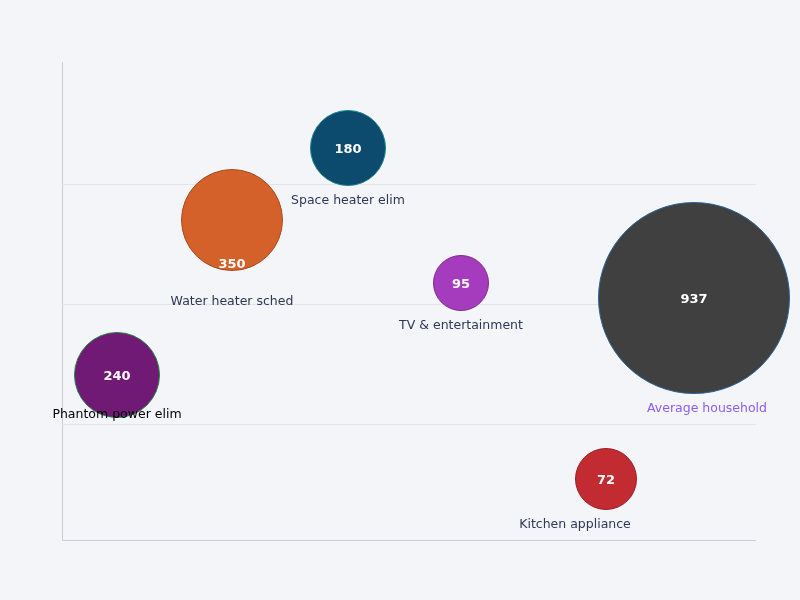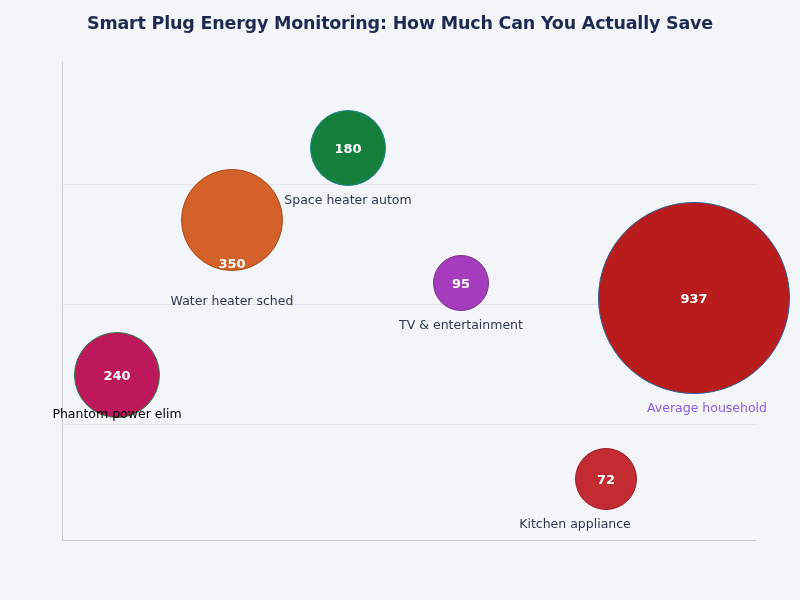--- a/index.html
+++ b/index.html
@@ -78,49 +78,48 @@
     white-space: nowrap;
     text-align: center;
     transform: translateX(-50%);
   }
 </style>
 </head>
 <body>
 
 <div id="chart-root">
 
-  <div id="chart-title">Smart Plug Energy Monitoring: How Much Can You Actually Save</div>
 
   <div class="axis-spine-left"></div>
   <div class="axis-spine-bottom"></div>
 
   <div id="gridlines">
       <div class="gridline" style="top: 184px; background: rgb(227, 229, 236);"></div>
       <div class="gridline" style="top: 304px; background: rgb(227, 229, 236);"></div>
       <div class="gridline" style="top: 424px; background: rgb(227, 229, 236);"></div>
     </div>
 
   <div id="bubbles">
-      <div class="bubble" style="left: 310px; top: 110px; width: 76px; height: 76px; background: #15803d; border: 1.5px solid rgb(27, 131, 137);">
+      <div class="bubble" style="left: 310px; top: 110px; width: 76px; height: 76px; background: #0c4a6e; border: 1.5px solid rgb(27, 131, 137);">
         <span class="bubble-value">180</span>
       </div>
-      <div class="bubble-label" style="left: 348px; top: 192px; color: rgb(46, 56, 86);">Space heater autom</div>
+      <div class="bubble-label" style="left: 348px; top: 192px; color: rgb(46, 56, 86);">Space heater elim</div>
       <div class="bubble" style="left: 181px; top: 169px; width: 102px; height: 102px; background: rgb(212, 97, 42); border: 1.5px solid rgb(169, 77, 33); align-items: flex-end;">
         <span class="bubble-value">350</span>
       </div>
       <div class="bubble-label" style="left: 232px; top: 277px; color: rgb(46, 56, 86); margin-top: 16px;">Water heater sched</div>
       <div class="bubble" style="left: 433px; top: 255px; width: 56px; height: 56px; background: rgb(165, 59, 189); border: 1.5px solid rgb(127, 46, 146); align-items: center;">
         <span class="bubble-value">95</span>
       </div>
       <div class="bubble-label" style="left: 461px; top: 317px; color: rgb(46, 56, 86); text-align: center;">TV &amp; entertainment</div>
-      <div class="bubble" style="left: 598px; top: 202px; width: 192px; height: 192px; background: #b91c1c; border: 1.5px solid rgb(42, 99, 153);">
+      <div class="bubble" style="left: 598px; top: 202px; width: 192px; height: 192px; background: #404040; border: 1.5px solid rgb(42, 99, 153);">
         <span class="bubble-value">937</span>
       </div>
       <div class="bubble-label" style="left: 707px; top: 400px; color: #8b5cf6;">Average household</div>
-      <div class="bubble" style="left: 74px; top: 332px; width: 86px; height: 86px; background: #be185d; border: 1.5px solid rgb(38, 128, 69);">
+      <div class="bubble" style="left: 74px; top: 332px; width: 86px; height: 86px; background: #701a75; border: 1.5px solid rgb(38, 128, 69);">
         <span class="bubble-value">240</span>
       </div>
       <div class="bubble-label" style="left: 117px; top: 406px; color: #000000;">Phantom power elim</div>
       <div class="bubble" style="left: 575px; top: 448px; width: 62px; height: 62px; background: rgb(195, 43, 51); border: 1.5px solid rgb(154, 34, 41);">
         <span class="bubble-value">72</span>
       </div>
       <div class="bubble-label" style="left: 575px; top: 516px; color: rgb(46, 56, 86);">Kitchen appliance</div>
     </div>
 
 </div>

